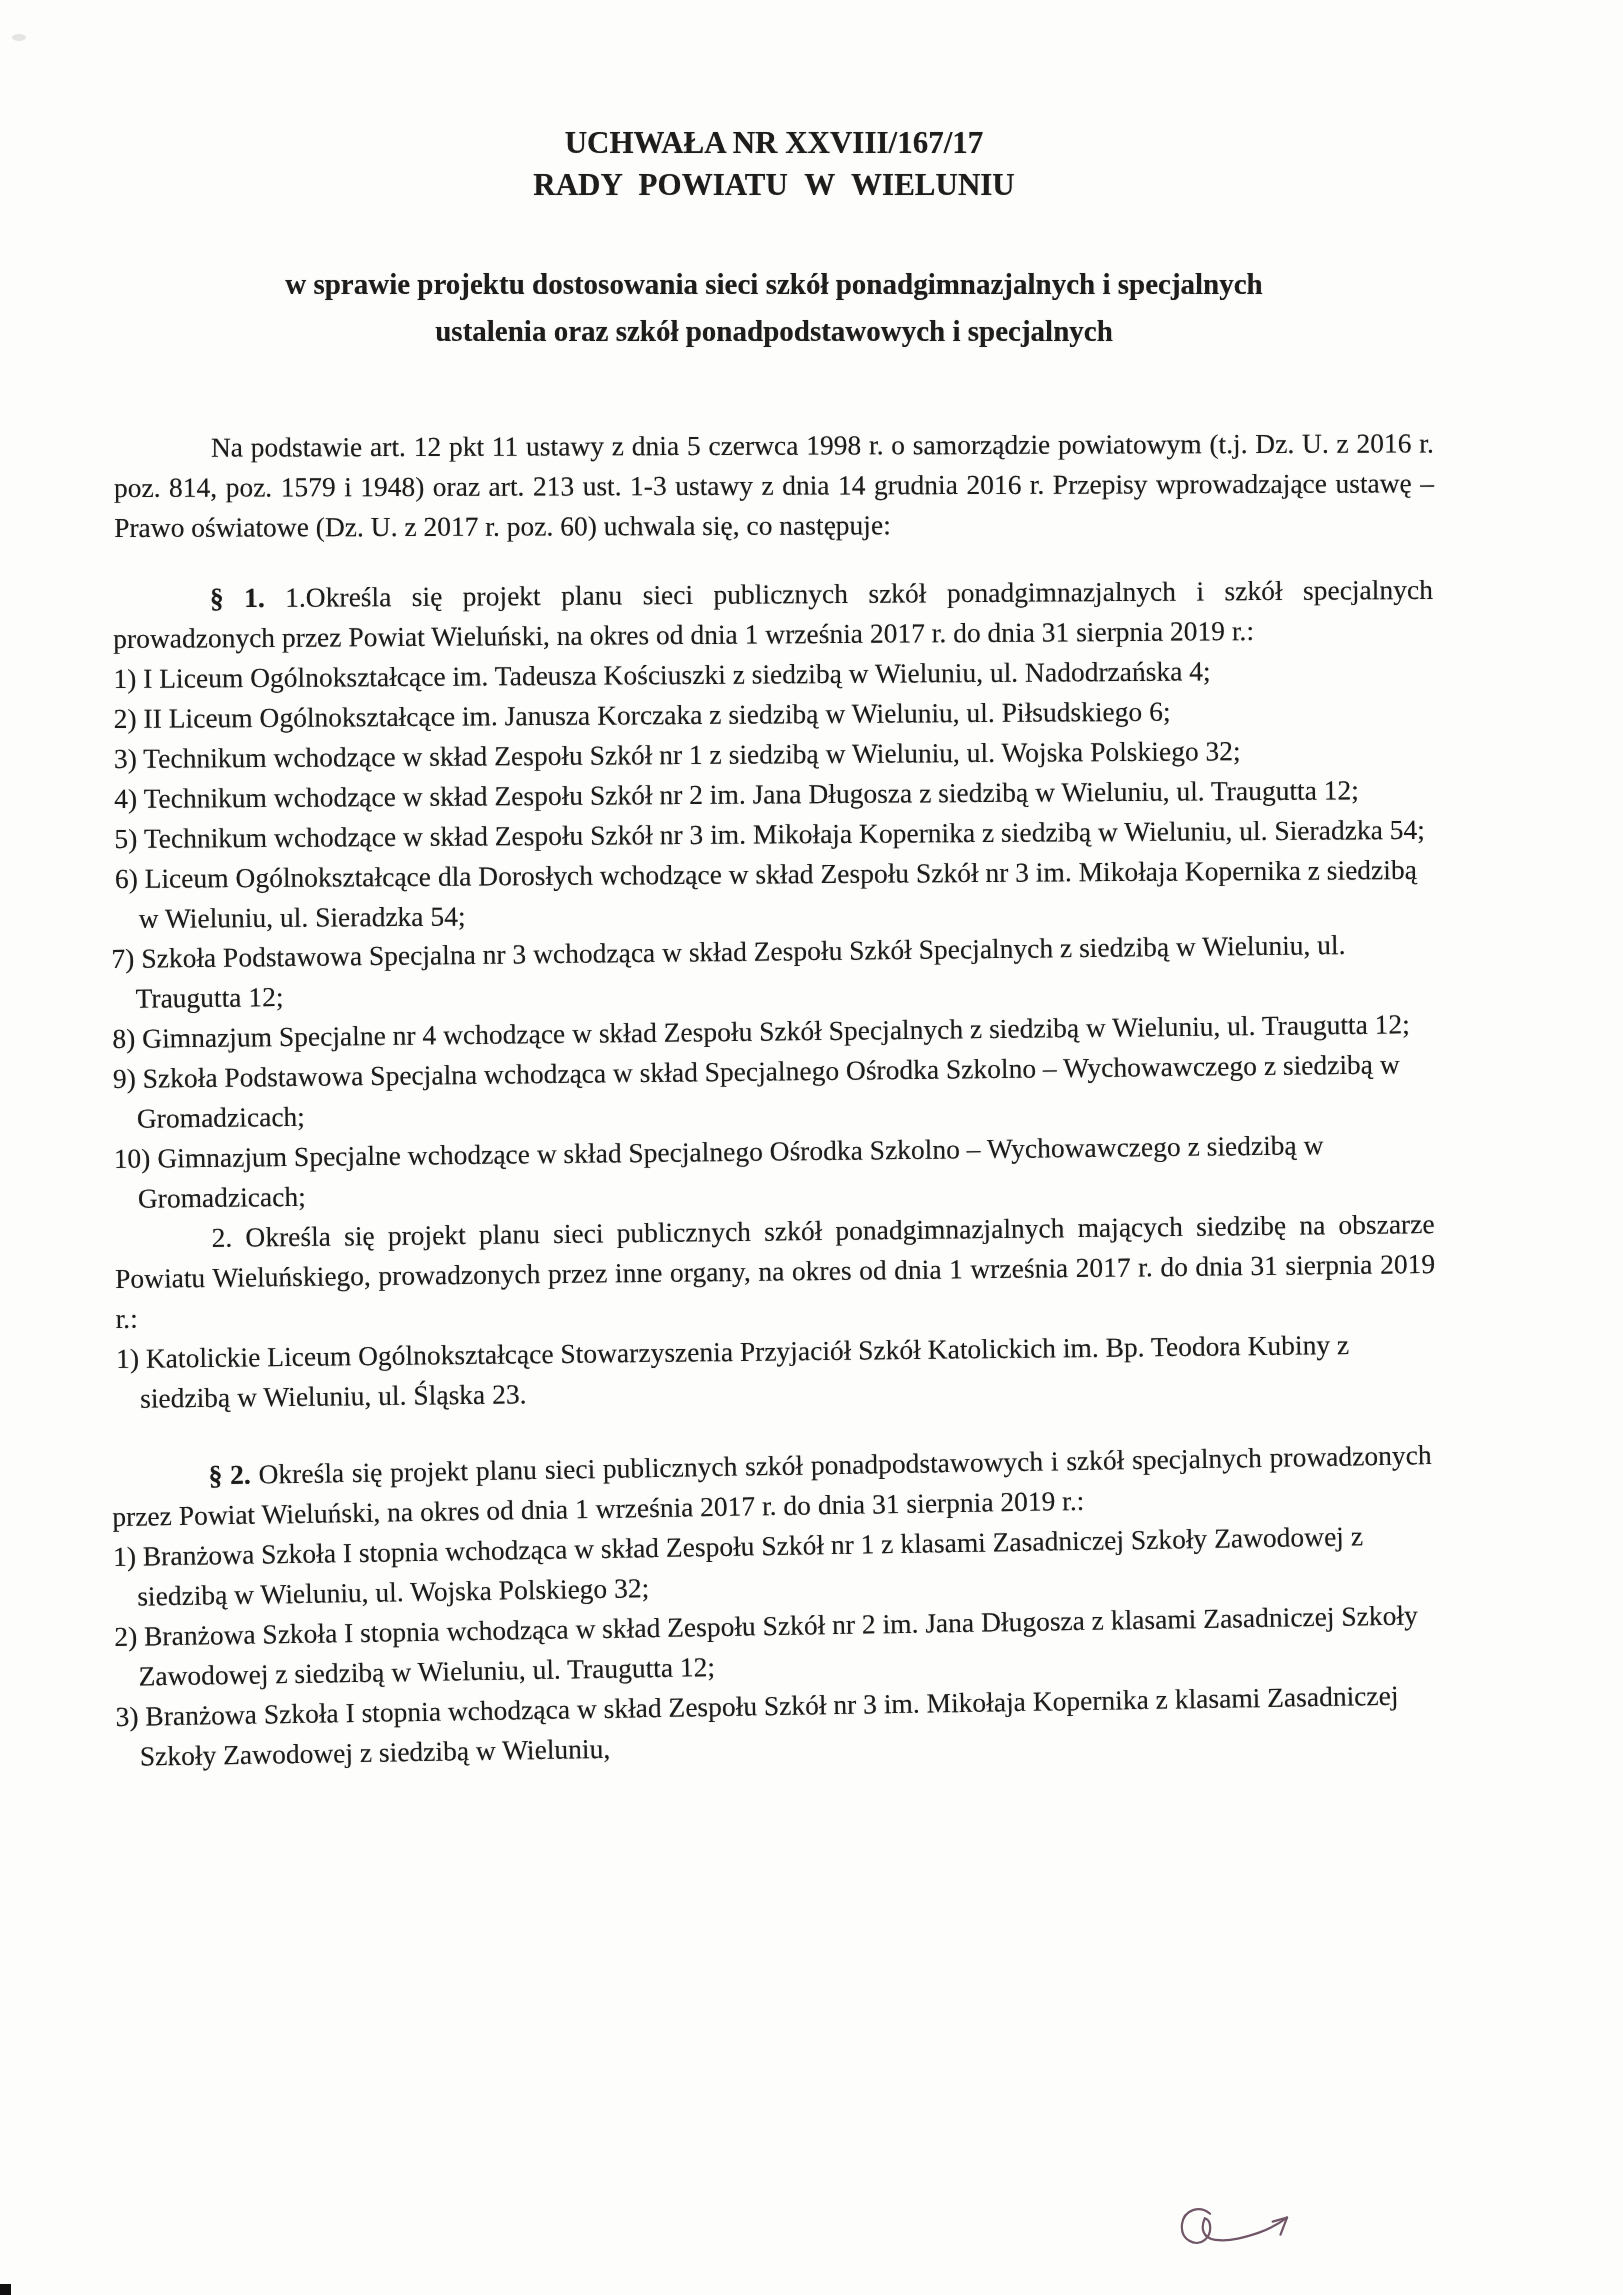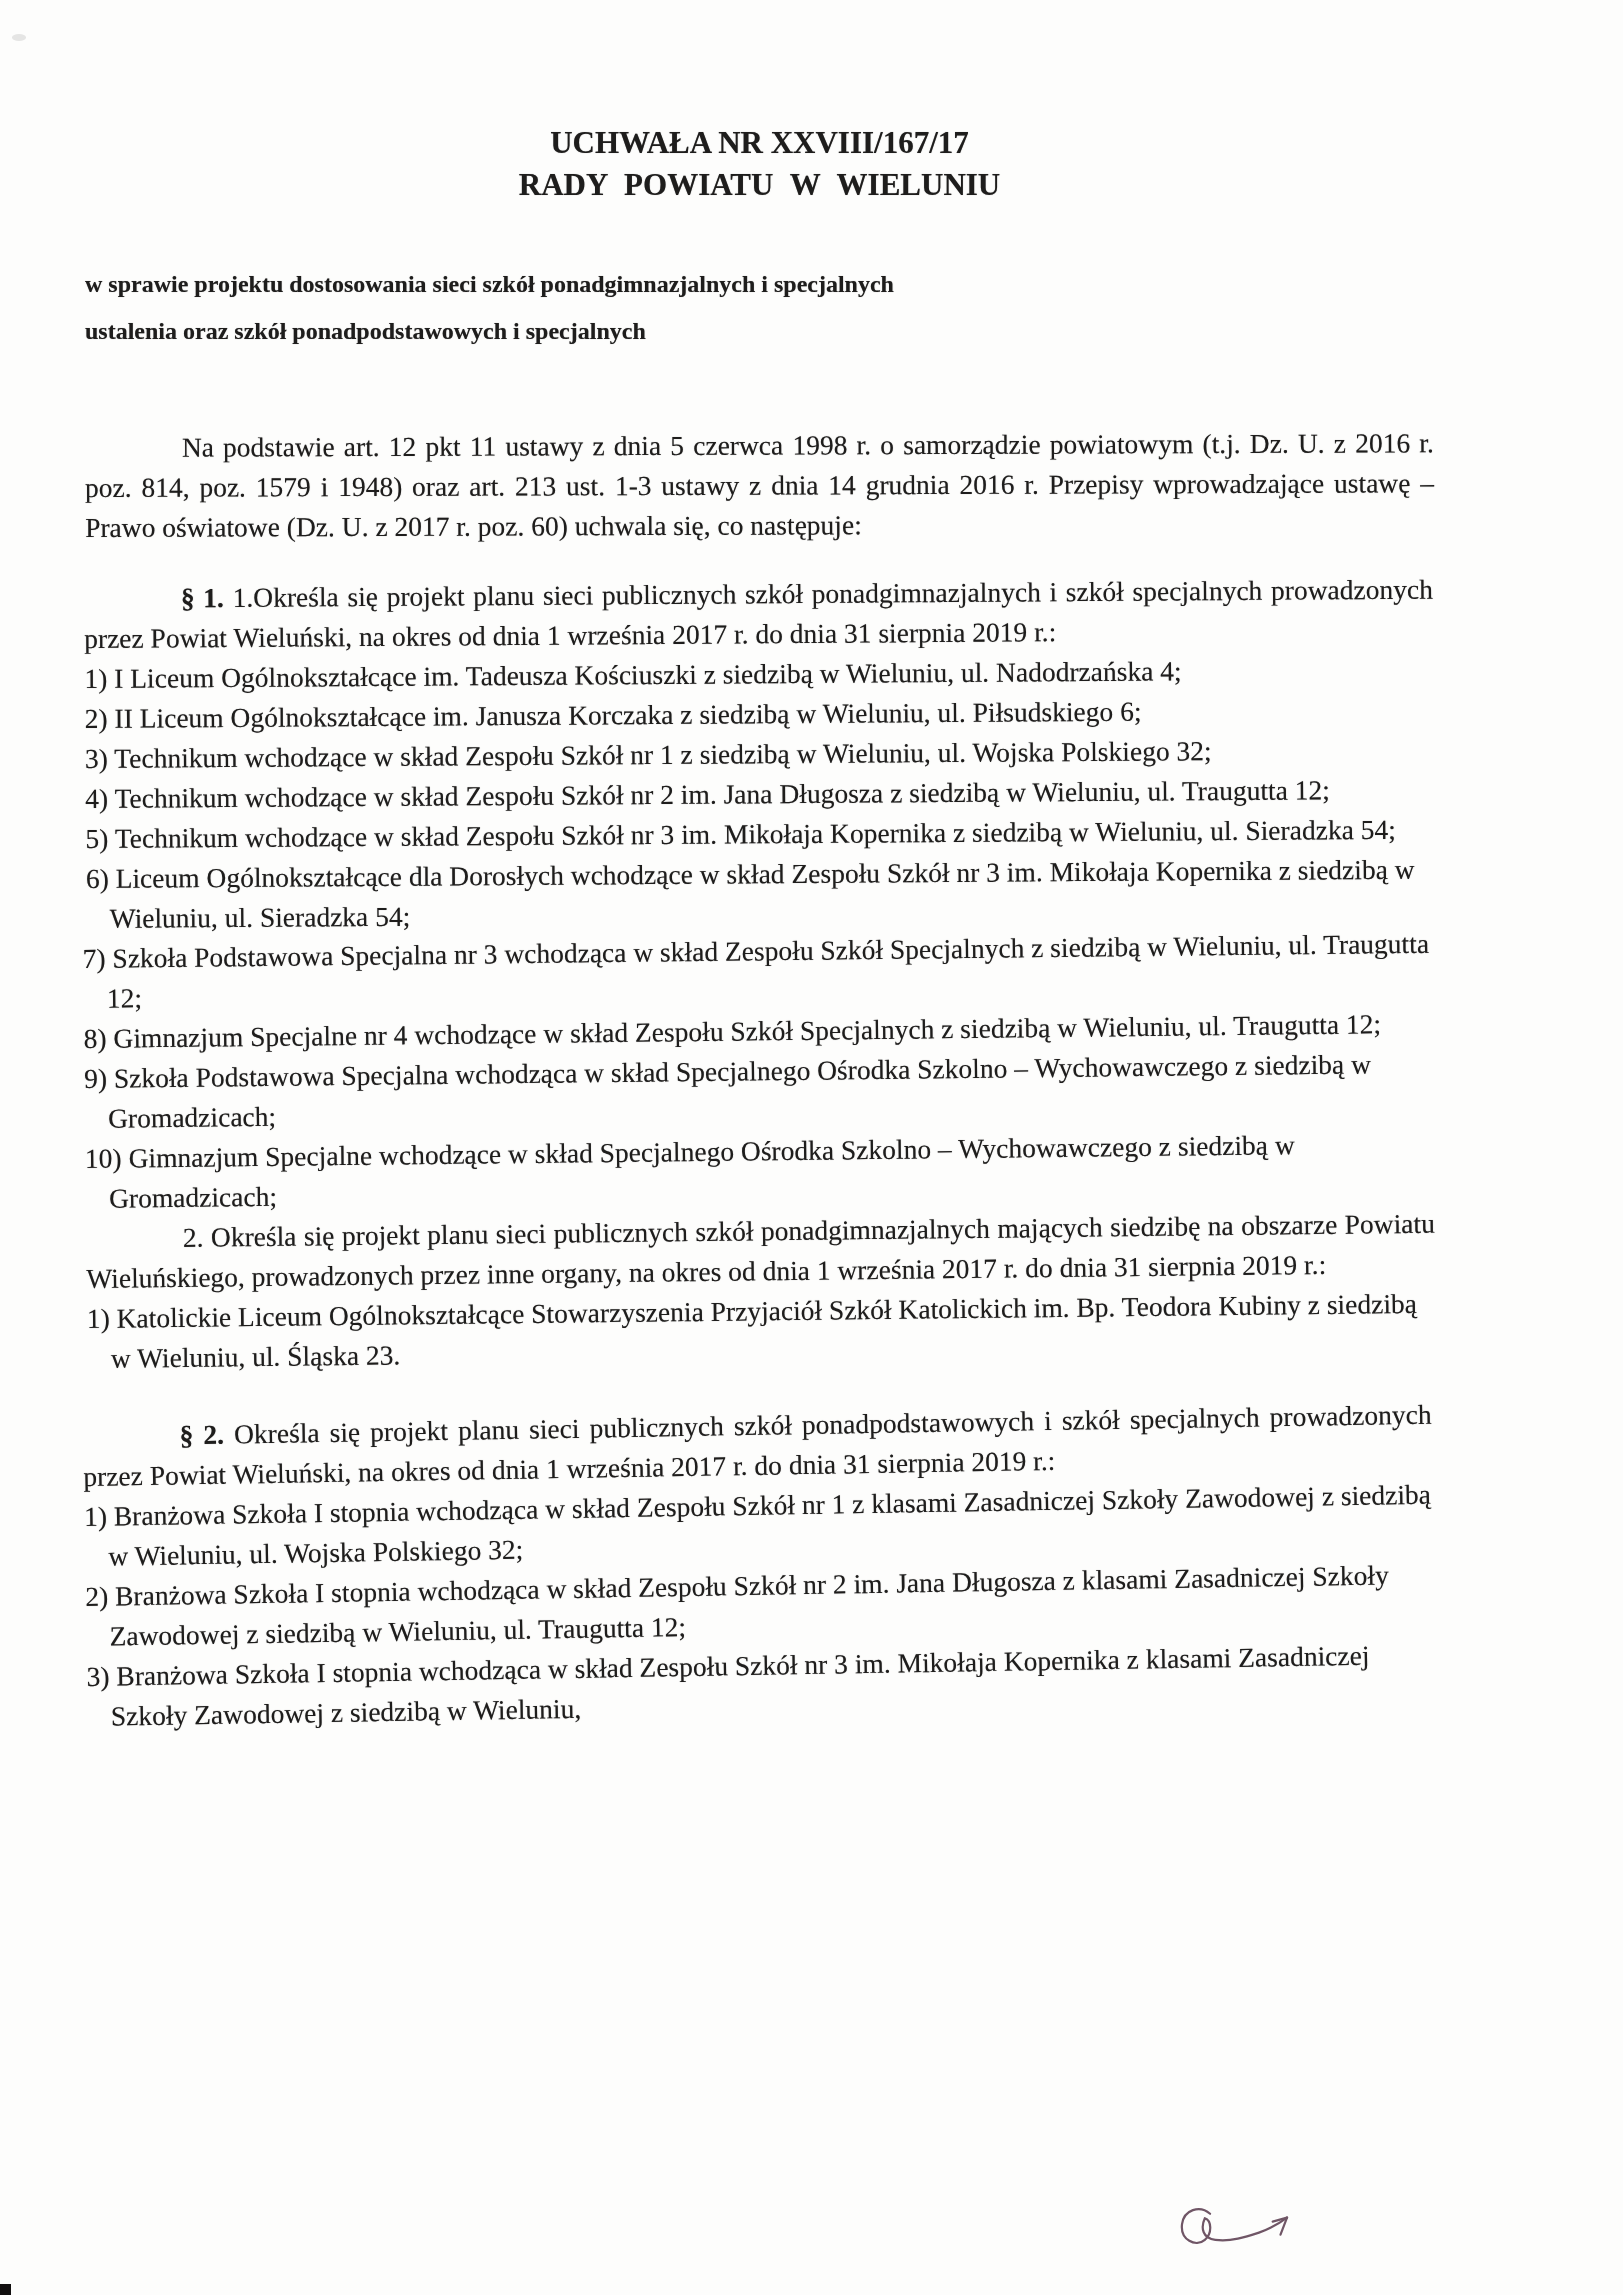--- a/index.html
+++ b/index.html
@@ -14,39 +14,39 @@
     background: #fdfdfc;
     overflow: hidden;
     font-family: "Liberation Serif", "DejaVu Serif", serif;
     color: #1e1d1c;
   }
   .content {
     position: absolute;
     left: 0;
     top: 0;
     width: 1623px;
-    padding: 0 189px 0 85px;
+    padding: 0 189px 0 114px;
     box-sizing: border-box;
   }
   .txt {
     text-shadow: 0 0 0.8px rgba(30,28,28,0.5);
   }
   .title-block {
     margin-top: 122px;
     text-align: center;
     font-weight: bold;
     font-size: 31px;
     line-height: 42px;
   }
   .title-line-2 { word-spacing: 9.2px; }
   .subject-block {
     margin-top: 55px;
-    text-align: left;
+    text-align: center;
     font-weight: bold;
-    font-size: 24px;
+    font-size: 29px;
     line-height: 47px;
   }
   .bodytext {
     font-size: 27.5px;
     line-height: 40px;
   }
   .paragraph {
     text-indent: 97px;
     text-align: justify;
   }

